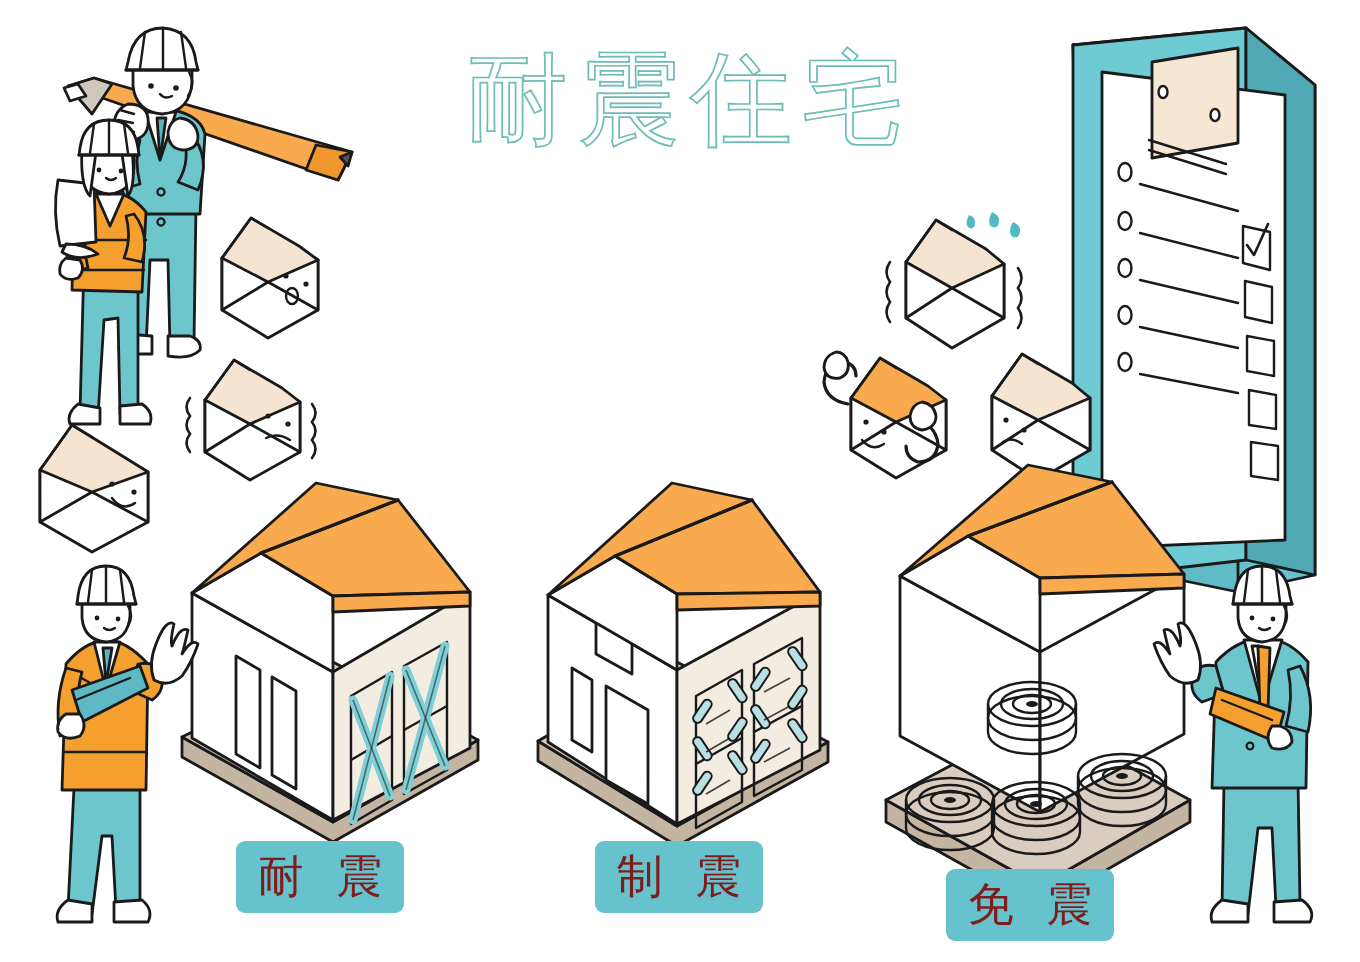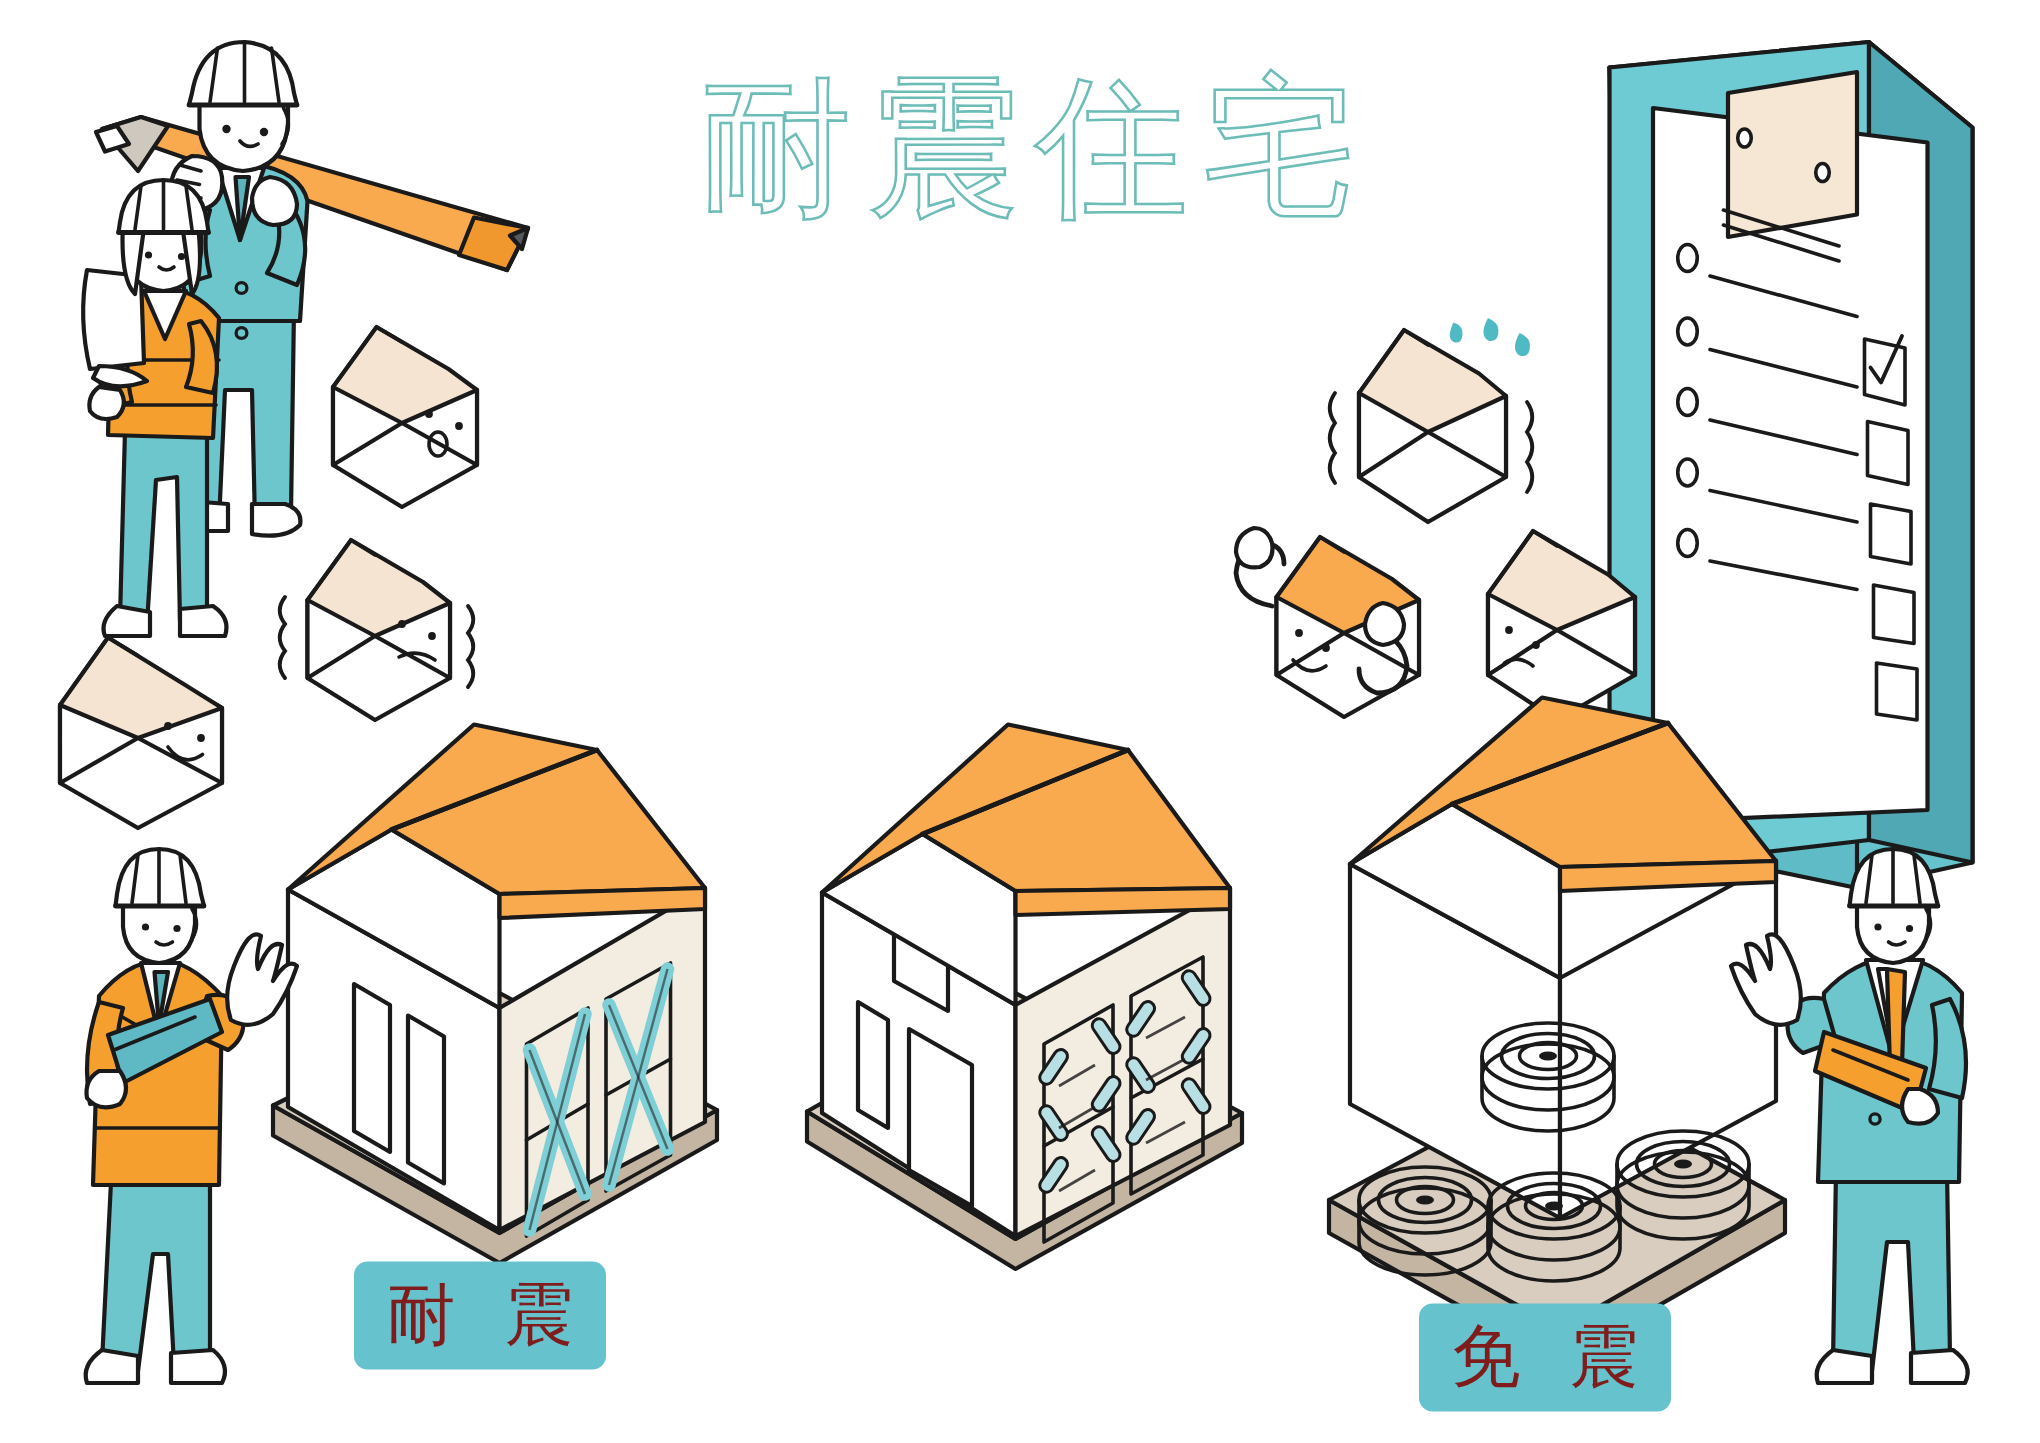--- a/index.html
+++ b/index.html
@@ -448,15 +448,16 @@
       <path d="M1259 628 Q1264 632 1270 628" class="olT"></path>
 
       <path d="M1222 900 Q1208 910 1212 922 L1248 922 L1248 904 Z" fill="#ffffff" class="olF"></path>
       <path d="M1274 902 L1274 922 L1310 922 Q1316 910 1302 900 Z" fill="#ffffff" class="olF"></path>
     </g>
   </svg>
 
   <div class="ttl">耐震住宅</div>
 
   <div class="badge" id="badge-taishin">耐 震</div>
+  <div class="badge" id="badge-seishin">制 震</div>
   <div class="badge" id="badge-menshin">免 震</div>
 
 </div>
 
 </body></html>

